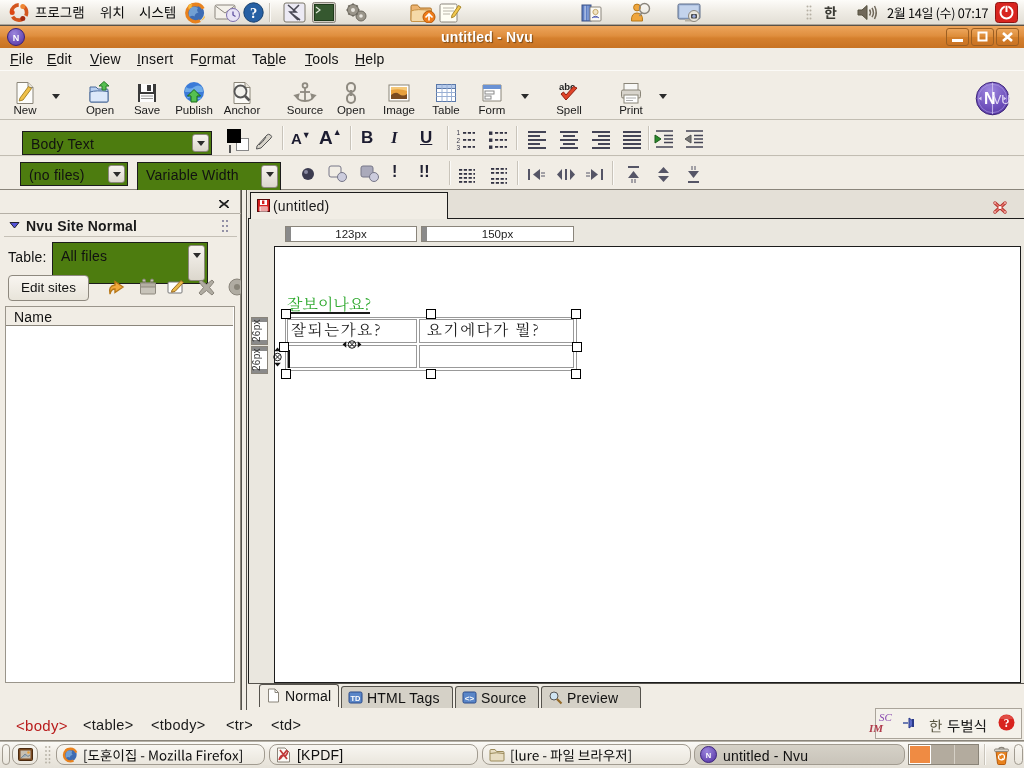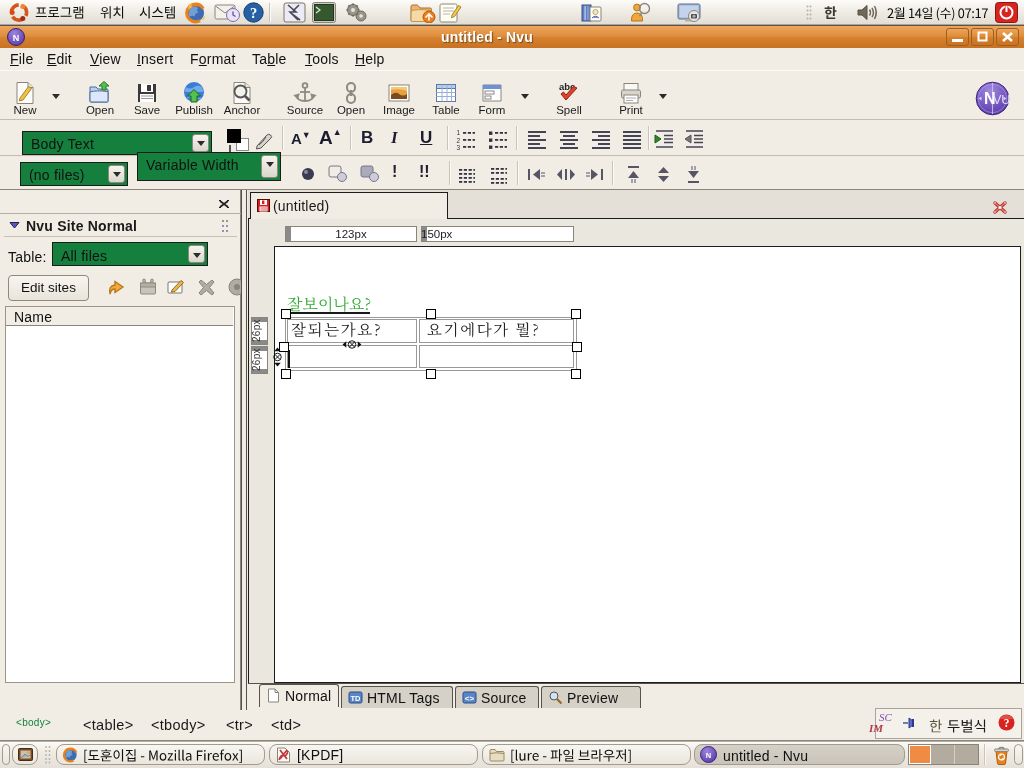--- a/index.html
+++ b/index.html
@@ -1,17 +1,17 @@
 <!DOCTYPE html>
 <html><head><meta charset="utf-8"><style>
 *{margin:0;padding:0;box-sizing:border-box}
 html,body{width:1024px;height:768px;overflow:hidden}
 body{font-family:"Liberation Sans",sans-serif;position:relative;background:#efebe3;font-size:13px;color:#111}
 .abs{position:absolute}
-.combo{position:absolute;background:#15803d;border:1px solid #1c1c1c;border-radius:0}
+.combo{position:absolute;background:#4d7c0f;border:1px solid #1c1c1c;border-radius:0}
 .combo .btn{position:absolute;right:2px;top:2px;bottom:2px;width:17px;background:linear-gradient(#f6f3ee,#dcd7cd);border:1px solid #8e897f;border-radius:3px}
 .combo .arr{position:absolute;right:6px;top:9px;width:0;height:0;border:4px solid transparent;border-top:5px solid #2b2b2b}
 .sep{position:absolute;width:2px;border-left:1px solid #c9c4ba;border-right:1px solid #fbfaf7}
 .tbtn{position:absolute;font-size:11.5px;color:#1a1a1a;text-align:center}
 .handle{position:absolute;width:10px;height:10px;background:#fff;border:1.8px solid #000}
 </style></head><body>
 <div class="abs" style="left:0;top:0;width:1024px;height:25px;background:linear-gradient(#fdfcf9,#f0ede6 45%,#e2ded5);border-bottom:1px solid #aaa49a"></div>
 <svg class="abs" style="left:9px;top:3px" width="20" height="19" viewBox="0 0 20 19">
 <circle cx="10" cy="9.5" r="7.6" fill="none" stroke="#d3561f" stroke-width="3.6" stroke-dasharray="11 4.9" stroke-dashoffset="7.5"></circle>
 <circle cx="3.2" cy="9.5" r="2.5" fill="#dd4814"></circle>
@@ -359,21 +359,21 @@
 <svg class="abs" style="left:684px;top:129px" width="20" height="20" viewBox="0 0 20 20">
     <path d="M2 2 H19 M10 6.5 H19 M10 10 H19 M10 13.5 H19 M2 18 H19" stroke="#445" stroke-width="1.6"></path>
     <path d="M7 14 L1 10 L7 6Z" fill="#777" stroke="#555"></path>
   </svg>
 <div class="abs" style="left:0;top:157px;width:1024px;height:33px;background:#f1ede5;border-bottom:1px solid #8a857b"></div>
 <div class="combo" style="left:20px;top:162px;width:108px;height:24px">
     <div style="position:absolute;left:8px;top:4px;font-size:14px;letter-spacing:0.2px">(no files)</div>
     <div class="btn"></div>
     <div class="arr"></div>
   </div>
-<div class="combo" style="left:137px;top:152px;width:144px;height:29px">
+<div class="combo" style="left:137px;top:162px;width:144px;height:29px">
     <div style="position:absolute;left:8px;top:4px;font-size:14px;letter-spacing:0.2px">Variable Width</div>
     <div class="btn"></div>
     <div class="arr"></div>
   </div>
 <svg class="abs" style="left:300px;top:166px" width="16" height="16" viewBox="0 0 16 16">
     <circle cx="8" cy="8" r="6" fill="#3c3c50"></circle>
     <circle cx="6" cy="6" r="2" fill="#8888a0"></circle>
   </svg>
 <svg class="abs" style="left:327px;top:164px" width="22" height="19" viewBox="0 0 22 19">
     <rect x="2" y="2" width="12" height="11" rx="2" fill="none" stroke="#778"></rect>
@@ -468,21 +468,21 @@
       <circle cx="2" cy="2" r="0.9"></circle>
       <circle cx="6" cy="2" r="0.9"></circle>
       <circle cx="2" cy="7" r="0.9"></circle>
       <circle cx="6" cy="7" r="0.9"></circle>
       <circle cx="2" cy="12" r="0.9"></circle>
       <circle cx="6" cy="12" r="0.9"></circle>
     </g>
   </svg>
 <div class="abs" style="left:4px;top:236px;width:233px;height:1px;background:#c5c0b6"></div>
 <div class="abs" style="left:8px;top:249px;font-size:14px;letter-spacing:0.2px">Table:</div>
-<div class="combo" style="left:52px;top:242px;width:156px;height:24px">
+<div class="combo" style="left:52px;top:242px;width:156px;height:42px">
     <div style="position:absolute;left:8px;top:5px;font-size:14px;letter-spacing:0.2px">All files</div>
     <div class="btn"></div>
     <div class="arr" style="top:10px"></div>
   </div>
 <div class="abs" style="left:8px;top:275px;width:81px;height:26px;background:linear-gradient(#f8f5f0,#e8e4da);border:1px solid #8e897f;border-radius:4px;text-align:center;font-size:13.5px;line-height:24px">Edit sites</div>
 <svg class="abs" style="left:107px;top:278px" width="19" height="19" viewBox="0 0 19 19">
     <path d="M3 16 Q1 8 8 7 L8 3.5 L16 9 L8 14.5 L8 11 Q4 11 3 16Z" fill="#f2a93c" stroke="#b87818" stroke-width="1.4"></path>
   </svg>
 <svg class="abs" style="left:139px;top:278px" width="18" height="18" viewBox="0 0 18 18">
     <rect x="1.5" y="5" width="15" height="11" rx="1" fill="#c8c4ba" stroke="#8e897f"></rect>
@@ -532,21 +532,21 @@
     <circle cx="4" cy="4" r="1" fill="#f4b0a8"></circle>
     <circle cx="14" cy="4" r="1" fill="#f4b0a8"></circle>
     <circle cx="4" cy="13" r="1" fill="#f4b0a8"></circle>
     <circle cx="14" cy="13" r="1" fill="#f4b0a8"></circle>
   </svg>
 <div class="abs" style="left:285px;top:226px;width:132px;height:16px;background:#fff;border:1px solid #8a857b"></div>
 <div class="abs" style="left:286px;top:227px;width:5px;height:14px;background:#8a8a8a"></div>
 <div class="abs" style="left:285px;top:228px;width:132px;text-align:center;font-size:11.5px;color:#222">123px</div>
 <div class="abs" style="left:421px;top:226px;width:153px;height:16px;background:#fff;border:1px solid #8a857b"></div>
 <div class="abs" style="left:422px;top:227px;width:5px;height:14px;background:#8a8a8a"></div>
-<div class="abs" style="left:421px;top:228px;width:153px;text-align:left;font-size:11.5px;color:#222">150px</div>
+<div class="abs" style="left:421px;top:228px;width:153px;text-align:center;font-size:11.5px;color:#222">150px</div>
 <div class="abs" style="left:251px;top:317px;width:17px;height:28px;background:#fff;border:1px solid #8a857b"></div>
 <div class="abs" style="left:252px;top:318px;width:15px;height:4px;background:#8a8a8a"></div>
 <div class="abs" style="left:252px;top:340px;width:15px;height:4px;background:#8a8a8a"></div>
 <div class="abs" style="left:251px;top:317px;width:17px;height:28px;font-size:10px;color:#333;writing-mode:vertical-rl;transform:rotate(180deg);text-align:center;letter-spacing:0.3px">26px</div>
 <div class="abs" style="left:251px;top:346px;width:17px;height:28px;background:#fff;border:1px solid #8a857b"></div>
 <div class="abs" style="left:252px;top:347px;width:15px;height:4px;background:#8a8a8a"></div>
 <div class="abs" style="left:252px;top:369px;width:15px;height:4px;background:#8a8a8a"></div>
 <div class="abs" style="left:251px;top:346px;width:17px;height:28px;font-size:10px;color:#333;writing-mode:vertical-rl;transform:rotate(180deg);text-align:center;letter-spacing:0.3px">26px</div>
 <div class="abs" style="left:274px;top:246px;width:747px;height:437px;background:#fff;border:1px solid #1c1c1c"></div>
 <svg style="position:absolute;left:287px;top:294.3px;overflow:visible;" width="84" height="21" viewBox="0 -16.0 84 21">
@@ -606,21 +606,21 @@
   </svg>
 <div class="abs" style="left:481px;top:690px;font-size:14px;letter-spacing:0.2px">Source</div>
 <div class="abs" style="left:541px;top:686px;width:100px;height:22px;background:#d5d1c7;border:1px solid #55524c;border-bottom:none;border-radius:3px 3px 0 0"></div>
 <svg class="abs" style="left:548px;top:690px" width="15" height="15" viewBox="0 0 15 15">
     <circle cx="6" cy="6" r="4" fill="#cfe4f2" stroke="#555"></circle>
     <path d="M9 9 L13.5 13.5" stroke="#946a28" stroke-width="2.2"></path>
   </svg>
 <div class="abs" style="left:567px;top:690px;font-size:14px;letter-spacing:0.2px">Preview</div>
 <div class="abs" style="left:259px;top:707px;width:80px;height:2px;background:#f1ede5"></div>
 <div class="abs" style="left:0;top:710px;width:1024px;height:31px;background:#f1ede5;border-bottom:1px solid #8a857b"></div>
-<div class="abs" style="left:16px;top:717px;font-size:10px;color:#15803d;letter-spacing:0.3px">&lt;body&gt;</div>
+<div class="abs" style="left:16px;top:717px;font-size:15px;color:#b91c1c;letter-spacing:0.3px">&lt;body&gt;</div>
 <div class="abs" style="left:83px;top:717px;font-size:14.5px;color:#1a1a1a;letter-spacing:0.3px">&lt;table&gt;</div>
 <div class="abs" style="left:151px;top:717px;font-size:14.5px;color:#1a1a1a;letter-spacing:0.3px">&lt;tbody&gt;</div>
 <div class="abs" style="left:226px;top:717px;font-size:14.5px;color:#1a1a1a;letter-spacing:0.3px">&lt;tr&gt;</div>
 <div class="abs" style="left:271px;top:717px;font-size:14.5px;color:#1a1a1a;letter-spacing:0.3px">&lt;td&gt;</div>
 <div class="abs" style="left:875px;top:708px;width:147px;height:31px;background:#f4f1ea;border:1px solid #aaa49a"></div>
 <div class="abs" style="left:879px;top:711px;font-size:11px;font-style:italic;font-weight:normal;color:#8a4ab0;font-family:Liberation Serif,serif">SC</div>
 <div class="abs" style="left:869px;top:722px;font-size:11px;font-style:italic;font-weight:bold;color:#b03a4a;font-family:Liberation Serif,serif">IM</div>
 <svg class="abs" style="left:902px;top:716px" width="18" height="14" viewBox="0 0 18 14">
     <path d="M1 7 H6" stroke="#334a9a" stroke-width="1.4"></path>
     <path d="M7 2 L7 12 L11 9 L11 5Z" fill="#5a6ac8" stroke="#2a3a8a"></path>

